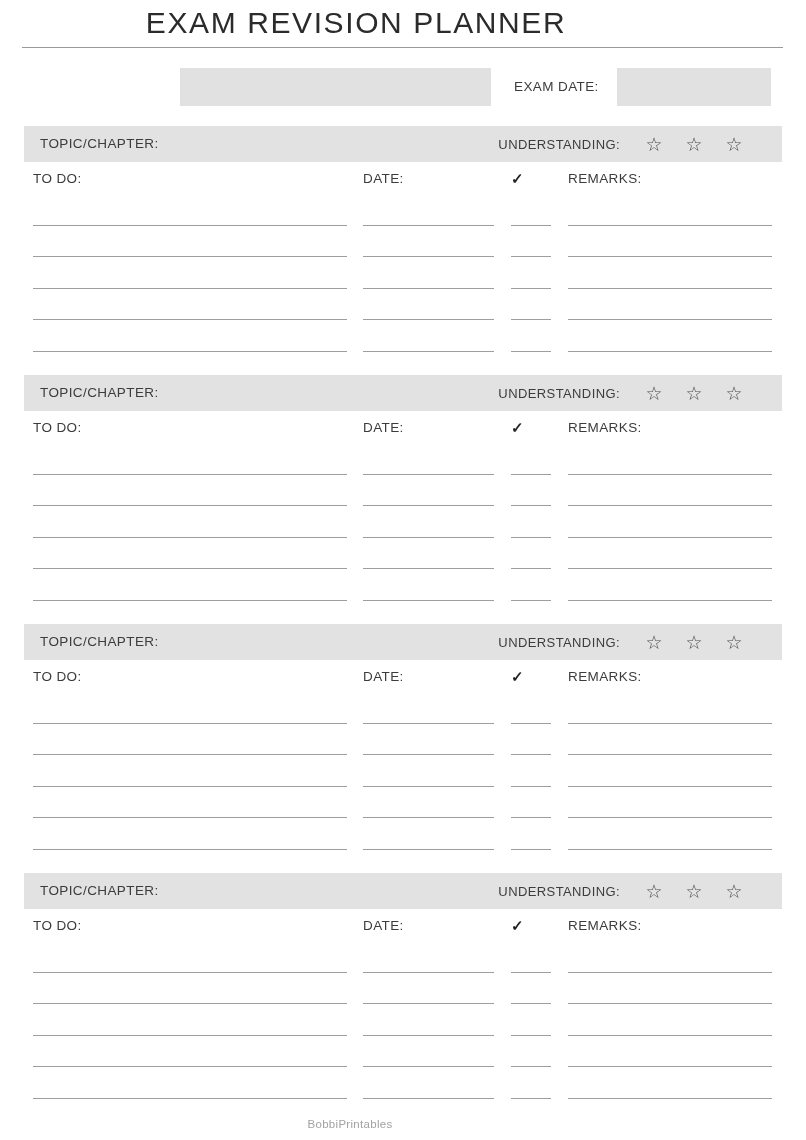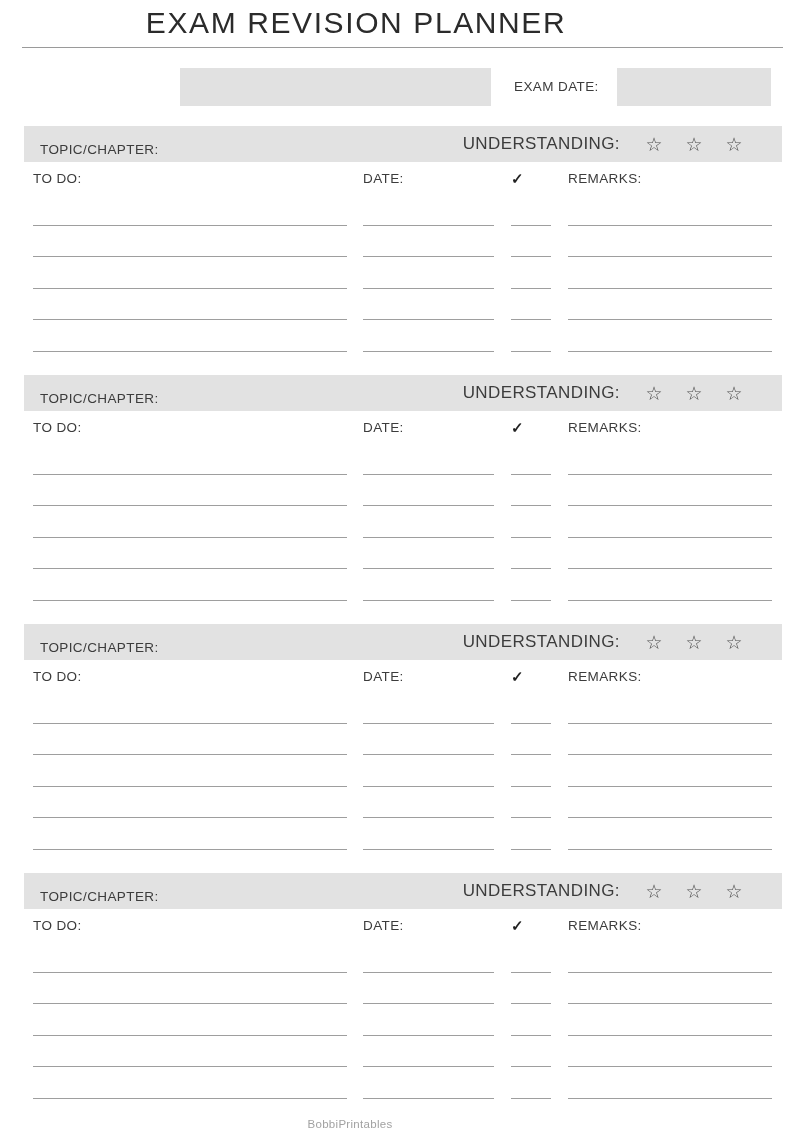--- a/index.html
+++ b/index.html
@@ -92,33 +92,32 @@
   }
   .topic-label {
     position: absolute;
     left: 16px;
     top: 0;
     line-height: 36px;
     font-size: 13.5px;
     letter-spacing: 0.4px;
     color: #3c3c3c;
     white-space: nowrap;
-    margin-top: 6px;
   }
   .understanding-wrap {
     position: absolute;
     right: 28px;
     top: 0;
     height: 36px;
     display: flex;
     align-items: center;
     gap: 0;
   }
   .understanding-label {
-    font-size: 17px;
+    font-size: 13px;
     letter-spacing: 0.4px;
     color: #3c3c3c;
     white-space: nowrap;
     margin-right: 14px;
   }
   .star {
     font-size: 19px;
     line-height: 19px;
     color: #4a4a4a;
     width: 40px;

